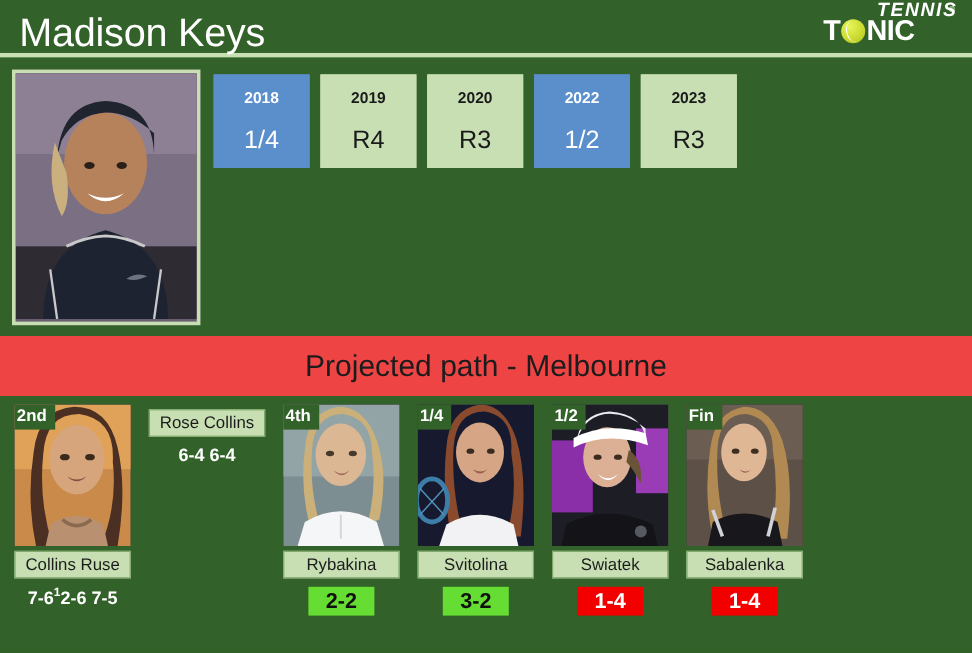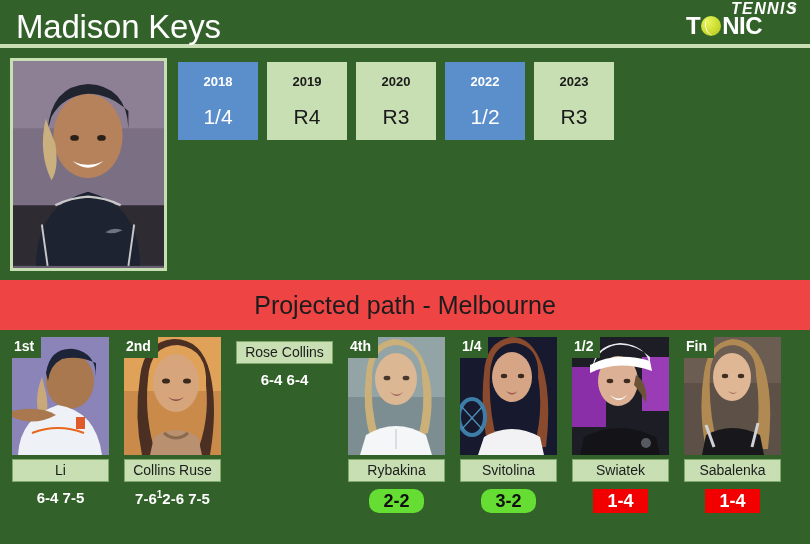--- a/index.html
+++ b/index.html
@@ -159,21 +159,21 @@
     text-align: center;
     white-space: nowrap;
   }
   .score sup { font-size: 10px; vertical-align: super; }
   .h2h {
     margin-top: 7px;
     font-size: 18px; font-weight: bold;
     padding: 1px 14px;
     line-height: 22px;
   }
-  .h2h.win  { background: #66dd33; color: #101010; border-radius: 10px; }
+  .h2h.win  { background: #66dd33; color: #101010; }
   .h2h.loss { background: #f20000; color: #ffffff; }
 </style>
 </head>
 <body>
 
 <div class="header">
   <div class="player-title">Madison Keys</div>
   <div class="logo">
     <div class="logo-top">TENNIS</div>
     <div class="logo-main">
@@ -230,37 +230,20 @@
     </div>
   </div>
 </div>
 
 <div class="band">
   <div class="band-title">Projected path - Melbourne</div>
 </div>
 
 <div class="path">
 
-  <div class="card">
-    <div class="card-photo">
-      <svg viewBox="0 0 97 118" preserveAspectRatio="none" width="97" height="118">
-        <rect width="97" height="118" fill="#8b84b8"></rect>
-        <ellipse cx="58" cy="44" rx="24" ry="28" fill="#a9784f"></ellipse>
-        <path d="M34 36 Q38 10 62 12 Q84 16 84 40 L84 26 Q66 18 50 22 Q38 28 36 44 Z" fill="#1e2438"></path>
-        <path d="M30 40 Q20 64 30 88 Q38 76 34 56 Z" fill="#c9a87a"></path>
-        <path d="M6 118 Q8 80 46 68 Q84 74 90 118 Z" fill="#eef2f7"></path>
-        <path d="M0 74 q28 -6 44 4 q-22 12 -44 2 z" fill="#a9784f"></path>
-        <path d="M20 96 q26 -10 52 0" stroke="#e8661e" stroke-width="2" fill="none"></path>
-        <rect x="64" y="80" width="9" height="12" fill="#e05a2b"></rect>
-      </svg>
-      <div class="round-tab">1st</div>
-    </div>
-    <div class="name-plate">Li</div>
-    <div class="score"><span>6-4 7-5</span></div>
-  </div>
 
   <div class="card">
     <div class="card-photo">
       <svg viewBox="0 0 97 118" preserveAspectRatio="none" width="97" height="118">
         <rect width="97" height="118" fill="#c98a4a"></rect>
         <rect width="97" height="54" fill="#e0a259"></rect>
         <ellipse cx="52" cy="46" rx="23" ry="29" fill="#d6a57c"></ellipse>
         <path d="M24 42 Q26 8 54 8 Q84 12 82 48 Q86 84 72 118 L86 118 Q94 70 86 36 Q78 2 50 2 Q20 4 16 40 Q10 80 18 118 L32 118 Q20 80 24 42 Z" fill="#4a2f22"></path>
         <ellipse cx="42" cy="44" rx="4" ry="2.6" fill="#3a2a1c"></ellipse>
         <ellipse cx="63" cy="44" rx="4" ry="2.6" fill="#3a2a1c"></ellipse>

